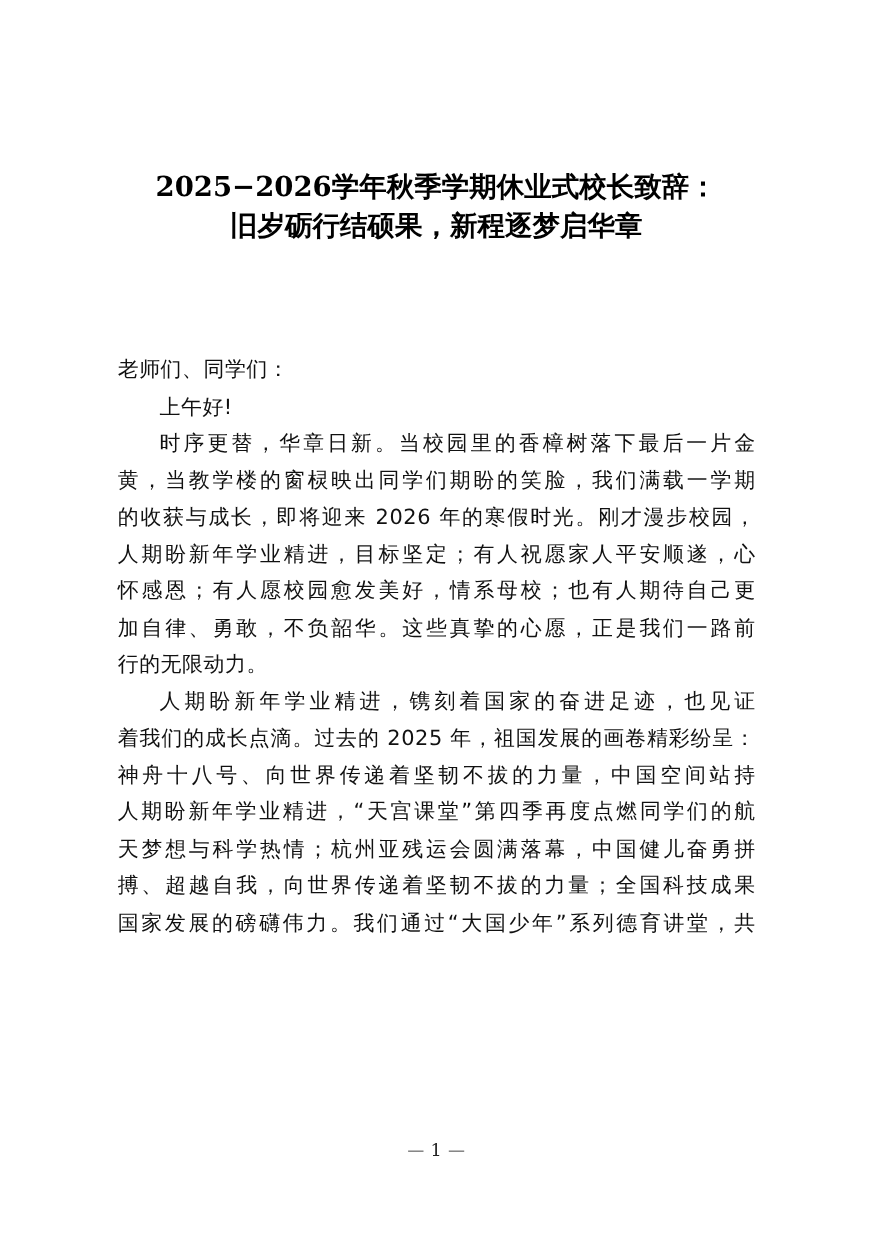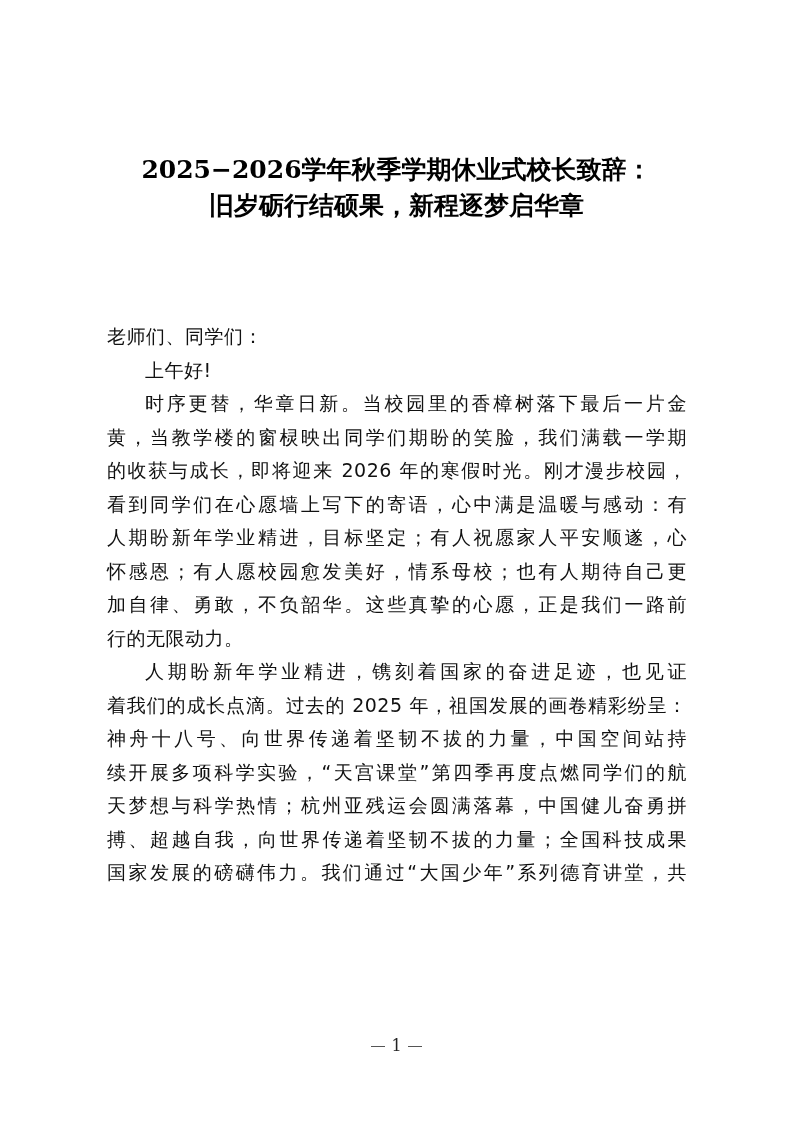--- a/index.html
+++ b/index.html
@@ -93,32 +93,31 @@
   </div>
 
   <div class="body">
     <span class="line last">老师们、同学们：</span>
     <span class="line indent last">上午好!</span>
 
     <div>
       <span class="line indent">时序更替，华章日新。当校园里的香樟树落下最后一片金</span>
       <span class="line">黄，当教学楼的窗棂映出同学们期盼的笑脸，我们满载一学期</span>
       <span class="line">的收获与成长，即将迎来 2026 年的寒假时光。刚才漫步校园，</span>
-      <span class="line">看到同学们在心愿墙上写下的寄语，心中满是温暖与感动：有</span>
       <span class="line">人期盼新年学业精进，目标坚定；有人祝愿家人平安顺遂，心</span>
       <span class="line">怀感恩；有人愿校园愈发美好，情系母校；也有人期待自己更</span>
       <span class="line">加自律、勇敢，不负韶华。这些真挚的心愿，正是我们一路前</span>
       <span class="line last">行的无限动力。</span>
     </div>
 
     <div>
       <span class="line indent">人期盼新年学业精进，镌刻着国家的奋进足迹，也见证</span>
       <span class="line">着我们的成长点滴。过去的 2025 年，祖国发展的画卷精彩纷呈：</span>
       <span class="line">神舟十八号、向世界传递着坚韧不拔的力量，中国空间站持</span>
-      <span class="line">续开展多项科学实验，“天宫课堂”第四季再度点燃同学们的航</span>
+      <span class="line">人期盼新年学业精进，“天宫课堂”第四季再度点燃同学们的航</span>
       <span class="line">天梦想与科学热情；杭州亚残运会圆满落幕，中国健儿奋勇拼</span>
       <span class="line">搏、超越自我，向世界传递着坚韧不拔的力量；全国科技成果</span>
       <span class="line">国家发展的磅礴伟力。我们通过“大国少年”系列德育讲堂，共</span>
     </div>
 
   </div>
 
   <div class="footer">
     <span class="dash"></span><span>1</span><span class="dash"></span>
   </div>

